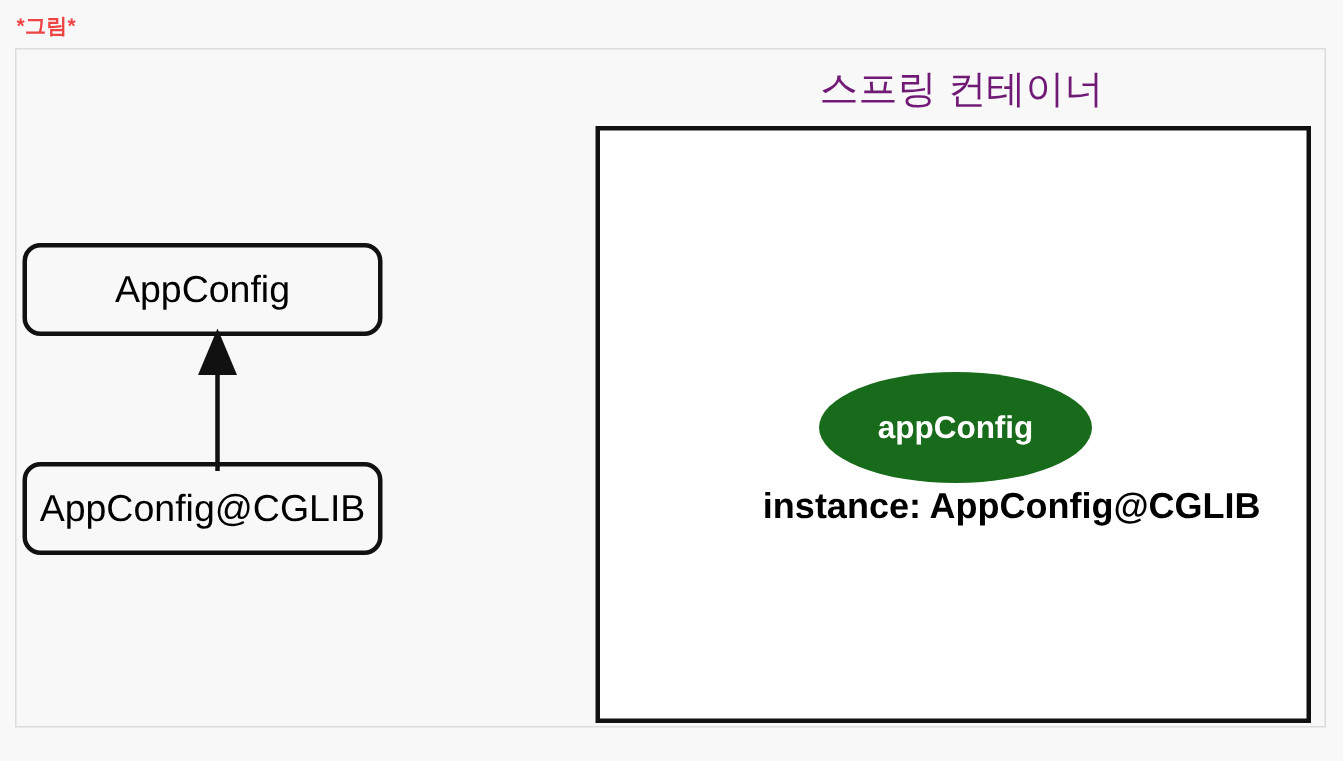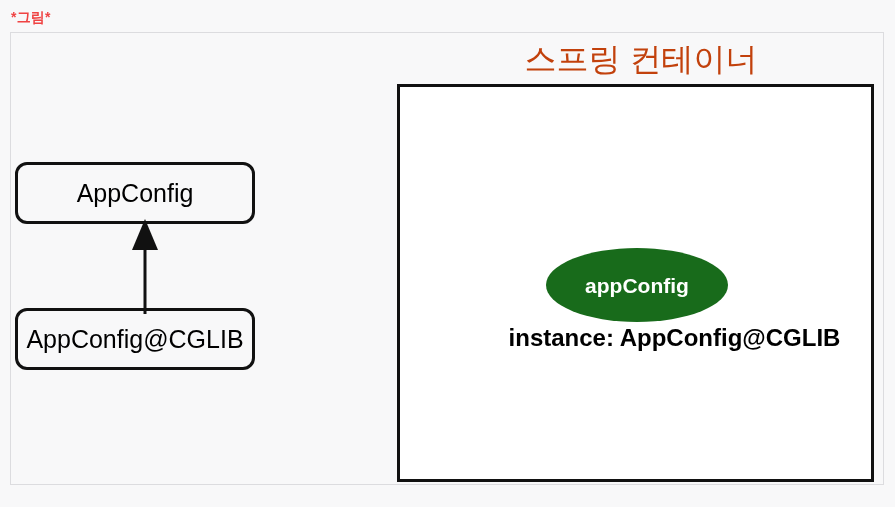--- a/index.html
+++ b/index.html
@@ -82,23 +82,23 @@
     height: 96px;
   }
 
   
   #container-title {
     position: absolute;
     left: 386px;
     top: 6px;
     width: 488px;
     text-align: center;
-    font-size: 32px;
+    font-size: 26px;
     font-weight: normal;
-    color: #c2410c;
+    color: #701a75;
     line-height: 40px;
     white-space: nowrap;
   }
 
   
   #spring-container-box {
     position: absolute;
     left: 386px;
     top: 51px;
     width: 477px;

